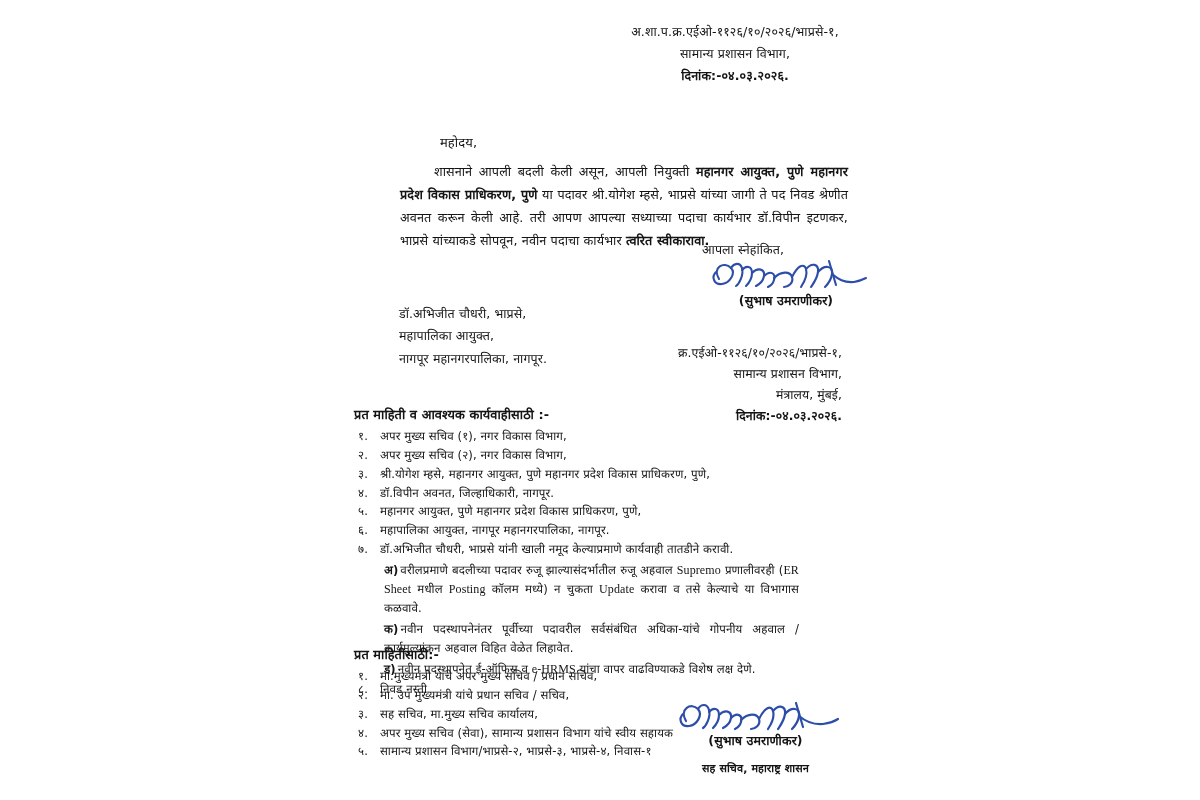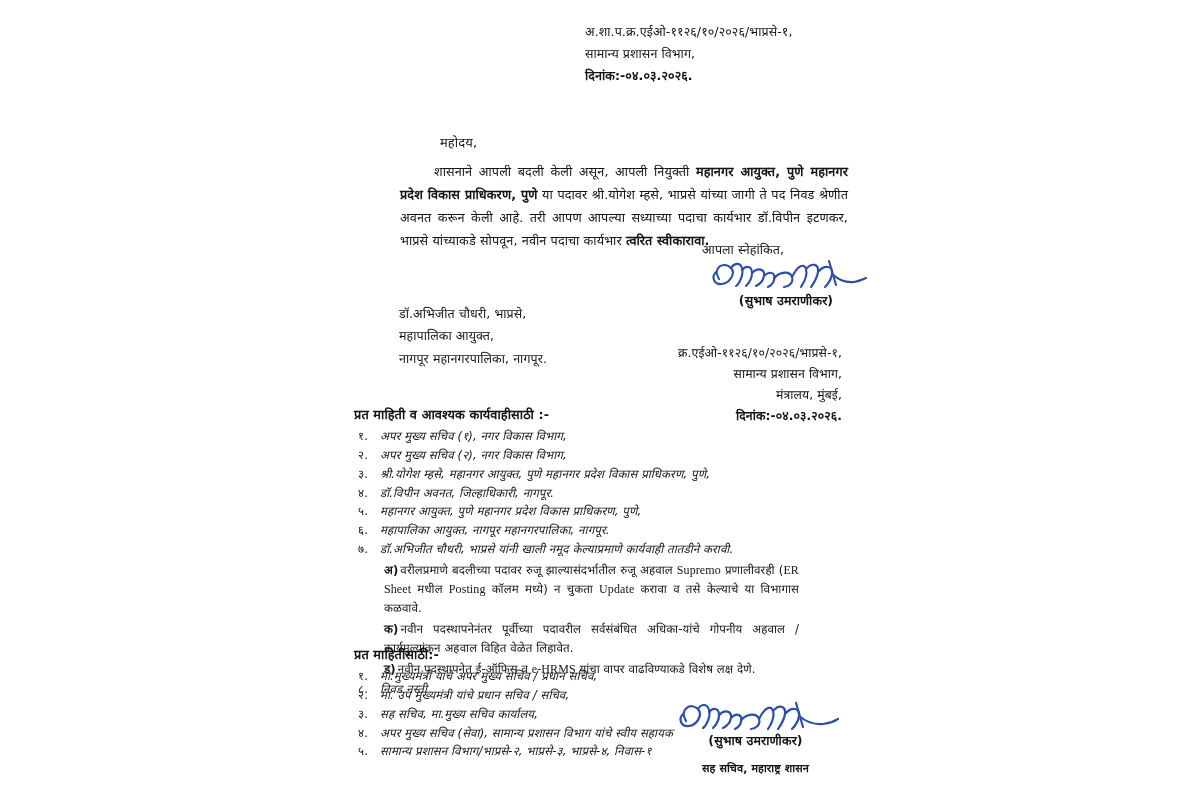--- a/index.html
+++ b/index.html
@@ -29,21 +29,21 @@
     letter-spacing: 0.1px;
   }
   .bold { font-weight: bold; }
   .blk { display: block; }
 
   
   .ref-header {
     position: absolute;
     top: 22px;
     right: 315px;
-    text-align: left;
+    text-align: center;
     width: 300px;
   }
   .ref-header .line {
     font-size: 12.5px;
     white-space: nowrap;
     margin-bottom: 2.5px;
   }
   .ref-header .date-line {
     font-weight: bold;
     margin-top: 3px;
@@ -154,21 +154,21 @@
     font-size: 11.6px;
     line-height: 1.5;
     margin-bottom: 1.5px;
   }
   .num-row .num {
     width: 26px;
     flex: 0 0 26px;
     padding-left: 4px;
     box-sizing: border-box;
   }
-  .num-row .txt { flex: 1 1 auto; font-style: italic; }
+  .num-row .txt { flex: 1 1 auto; }
 
   .sub-item {
     font-size: 11.6px;
     line-height: 1.62;
     margin: 2px 0 2px 30px;
     text-align: justify;
     width: 415px;
   }
   .sub-item .lbl { margin-right: 2px; }
   .latin {

